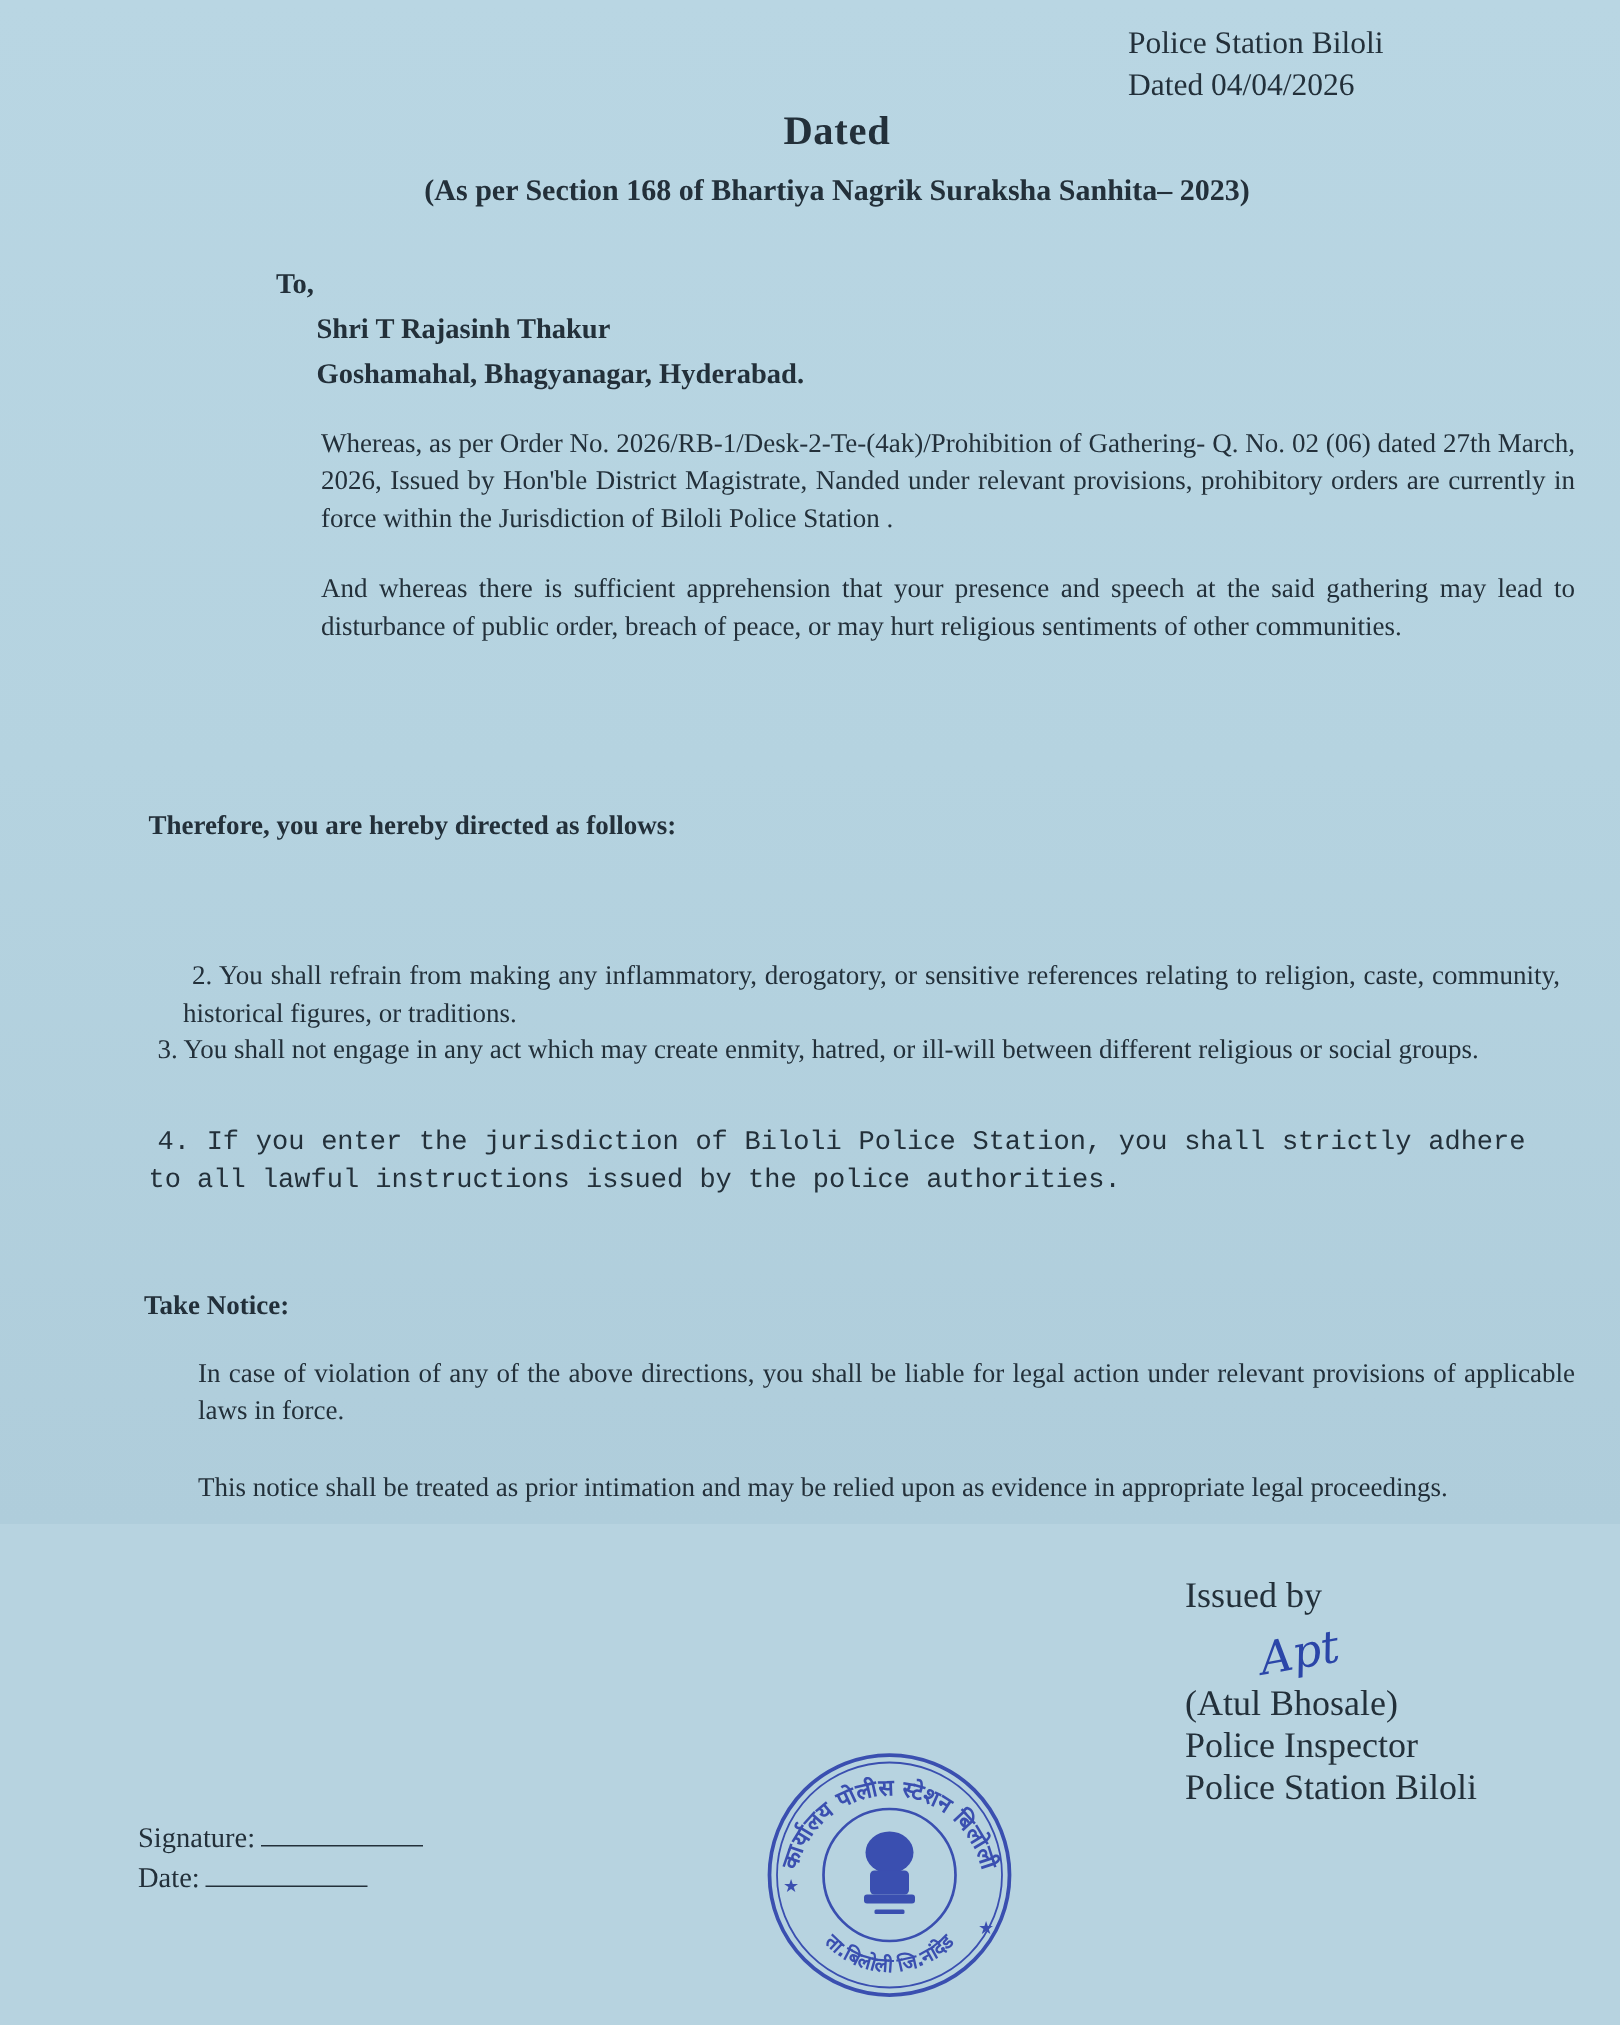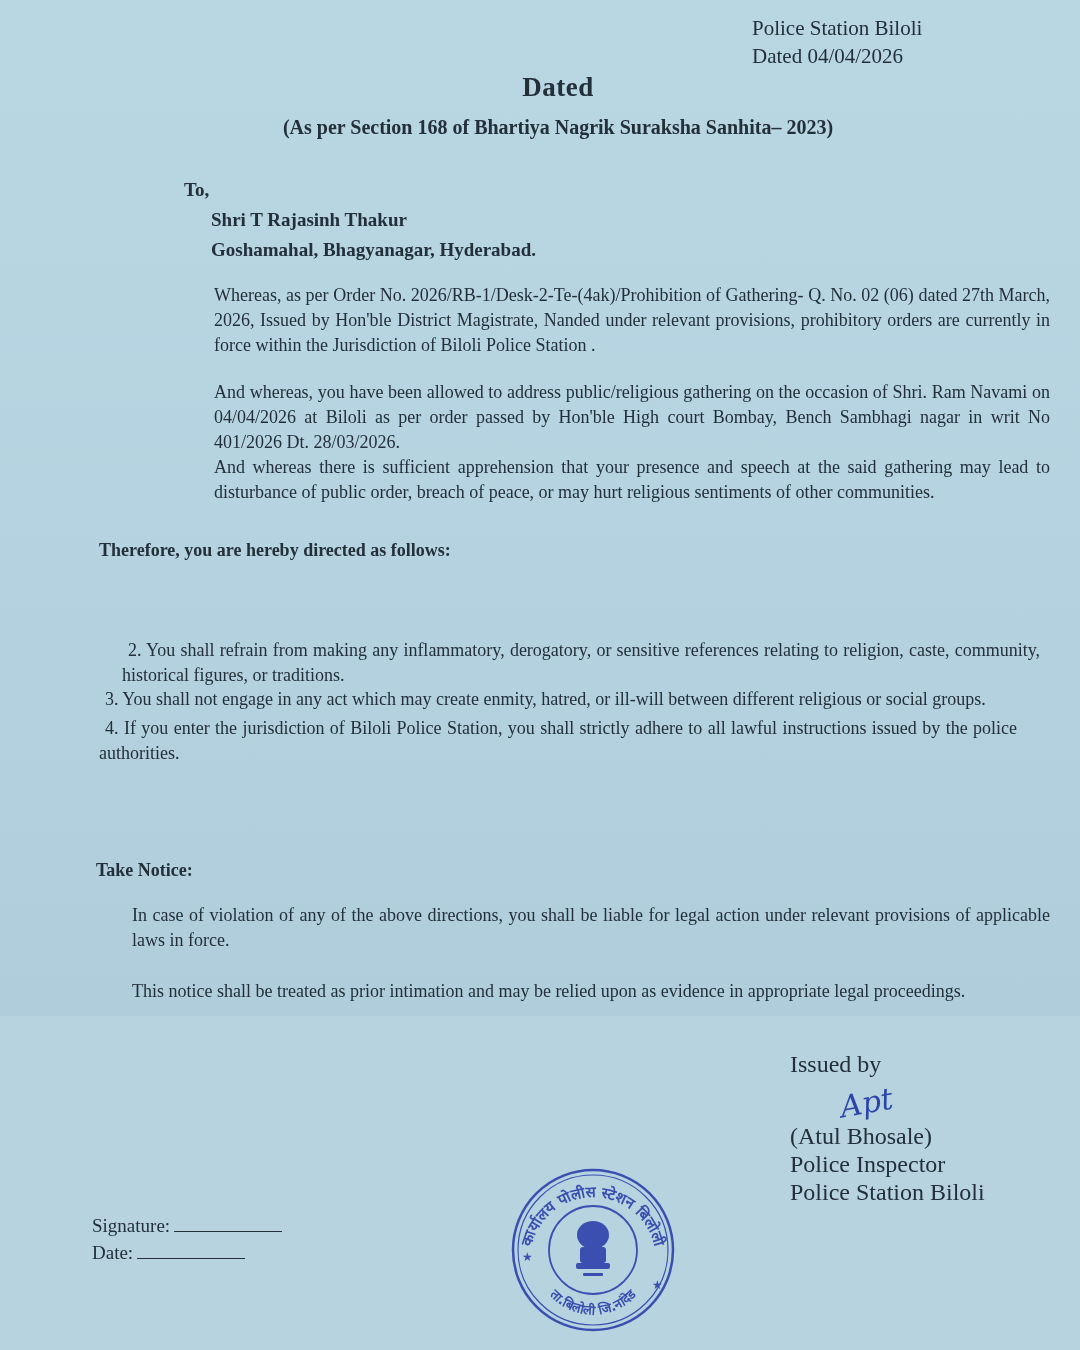--- a/index.html
+++ b/index.html
@@ -50,29 +50,28 @@
     <div>To,</div>
     <div class="indent">Shri T Rajasinh Thakur</div>
     <div class="indent">Goshamahal, Bhagyanagar, Hyderabad.</div>
   </div>
 
   <div class="abs para" style="top:283px;">
     <p class="first">Whereas, as per Order No.  2026/RB-1/Desk-2-Te-(4ak)/Prohibition of Gathering- Q. No. 02 (06) dated 27th March, 2026, Issued by Hon'ble  District Magistrate, Nanded under relevant  provisions, prohibitory orders are currently in force within the Jurisdiction of Biloli Police Station .</p>
   </div>
 
   <div class="abs para" style="top:380px;">
-    <p class="first">And whereas,  you have been allowed to address public/religious gathering on the occasion of Shri. Ram Navami on 04/04/2026 at Biloli as per  order passed by Hon'ble  High court Bombay, Bench Sambhagi nagar in writ No  401/2026 Dt. 28/03/2026.</p>
     <p class="first">And whereas there is sufficient apprehension that your presence and speech at the said gathering may lead to disturbance of public order, breach of peace, or may hurt religious sentiments of other communities.</p>
   </div>
 
   <div class="abs directives-head">Therefore, you are hereby directed as follows:</div>
 
   <div class="abs directive" style="top:638px;margin-left:23px;"><span class="num">2. You shall refrain from making any inflammatory, derogatory, or sensitive references relating to religion, caste, community, historical figures, or traditions.</span></div>
   <div class="abs directive" style="top:687px;"><span class="num">3. You shall not engage in any act which may create enmity, hatred, or ill-will between different religious or social groups.</span></div>
-  <div class="abs directive" style="top:716px;"><span class="num">4. If you enter the jurisdiction of Biloli Police Station, you shall strictly adhere to all lawful instructions issued by the police authorities.</span></div>
+  <div class="abs directive" style="top:750px;font-family:Liberation Mono, monospace;"><span class="num">4. If you enter the jurisdiction of Biloli Police Station, you shall strictly adhere to all lawful instructions issued by the police authorities.</span></div>
 
   <div class="abs take-notice">Take Notice:</div>
   <div class="abs para" style="top:903px;">
     <p>In case of violation of any of the above directions, you shall be liable for legal action under relevant provisions of applicable laws in force.</p>
   </div>
   <div class="abs para" style="top:979px;">
     <p>This notice shall be treated as prior intimation and may be relied upon as evidence in appropriate legal proceedings.</p>
   </div>
 
   <div class="abs issued">

